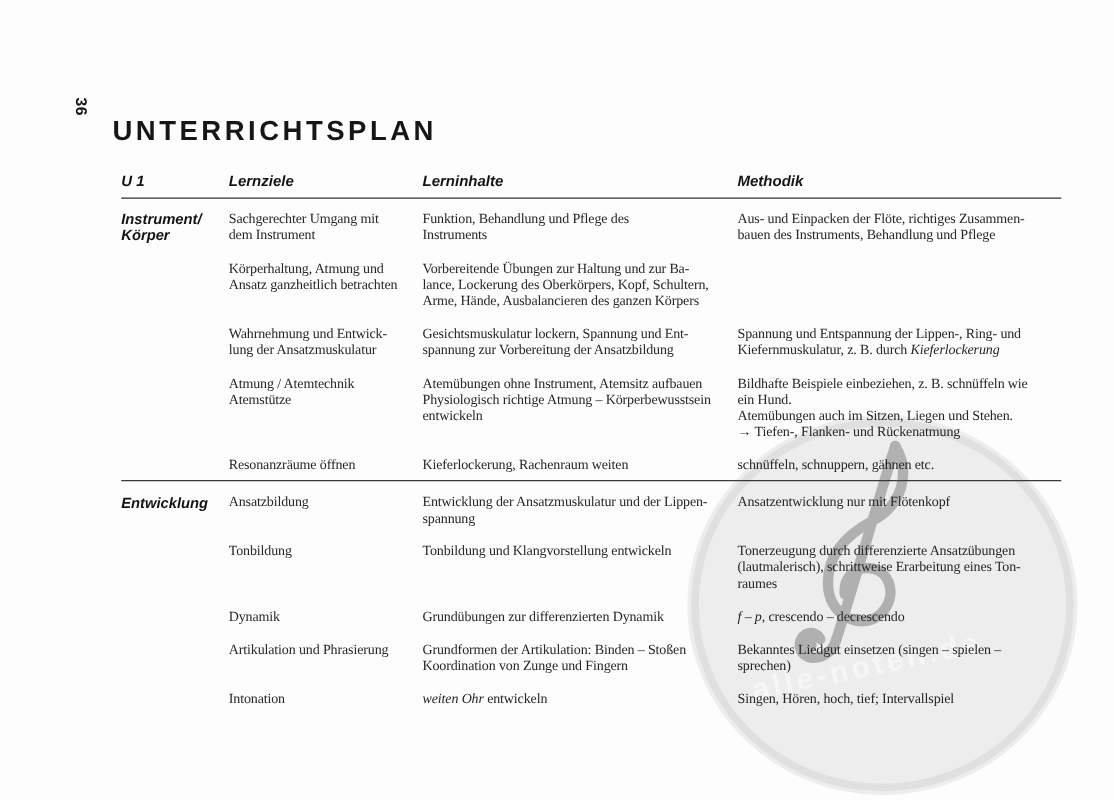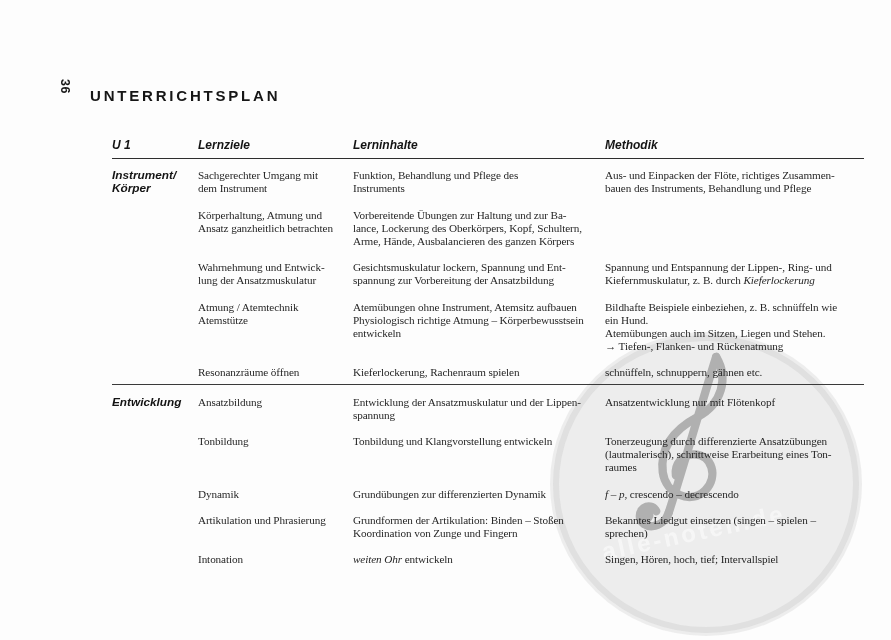--- a/index.html
+++ b/index.html
@@ -28,34 +28,33 @@
     font-family: "Liberation Sans", sans-serif;
     font-weight: bold;
     font-size: 12.5px;
     letter-spacing: 0.5px;
     color: #161616;
   }
   .title {
     position: absolute; left: 90px; top: 77px;
     font-family: "Liberation Sans", sans-serif;
     font-weight: bold;
-    font-size: 15px;
+    font-size: 22px;
     letter-spacing: 2.8px;
     color: #161616;
     z-index: 2;
   }
   
   .lesson-table {
     position: absolute; left: 97px; top: 139px;
     width: 752px;
     font-size: 11.2px;
     line-height: 13.2px;
     letter-spacing: -0.1px;
     z-index: 2;
-    margin-left: 15px;
   }
   .grid-row {
     display: grid;
     grid-template-columns: 86px 155px 252px 259px;
     margin-bottom: 13px;
   }
   .grid-row .cell { white-space: pre; }
   .head-row {
     font-family: "Liberation Sans", sans-serif;
     font-weight: bold;
@@ -167,21 +166,21 @@
 entwickeln</div>
       <div class="cell">Bildhafte Beispiele einbeziehen, z. B. schnüffeln wie
 ein Hund.
 Atemübungen auch im Sitzen, Liegen und Stehen.
 → Tiefen-, Flanken- und Rückenatmung</div>
     </div>
 
     <div class="grid-row">
       <div class="cell col-section"></div>
       <div class="cell">Resonanzräume öffnen</div>
-      <div class="cell">Kieferlockerung, Rachenraum spielen</div>
+      <div class="cell">Kieferlockerung, Rachenraum weiten</div>
       <div class="cell">schnüffeln, schnuppern, gähnen etc.</div>
     </div>
 
     <hr class="rule-section">
 
     <div class="grid-row">
       <div class="cell col-section">Entwicklung</div>
       <div class="cell">Ansatzbildung</div>
       <div class="cell">Entwicklung der Ansatzmuskulatur und der Lippen-
 spannung</div>

